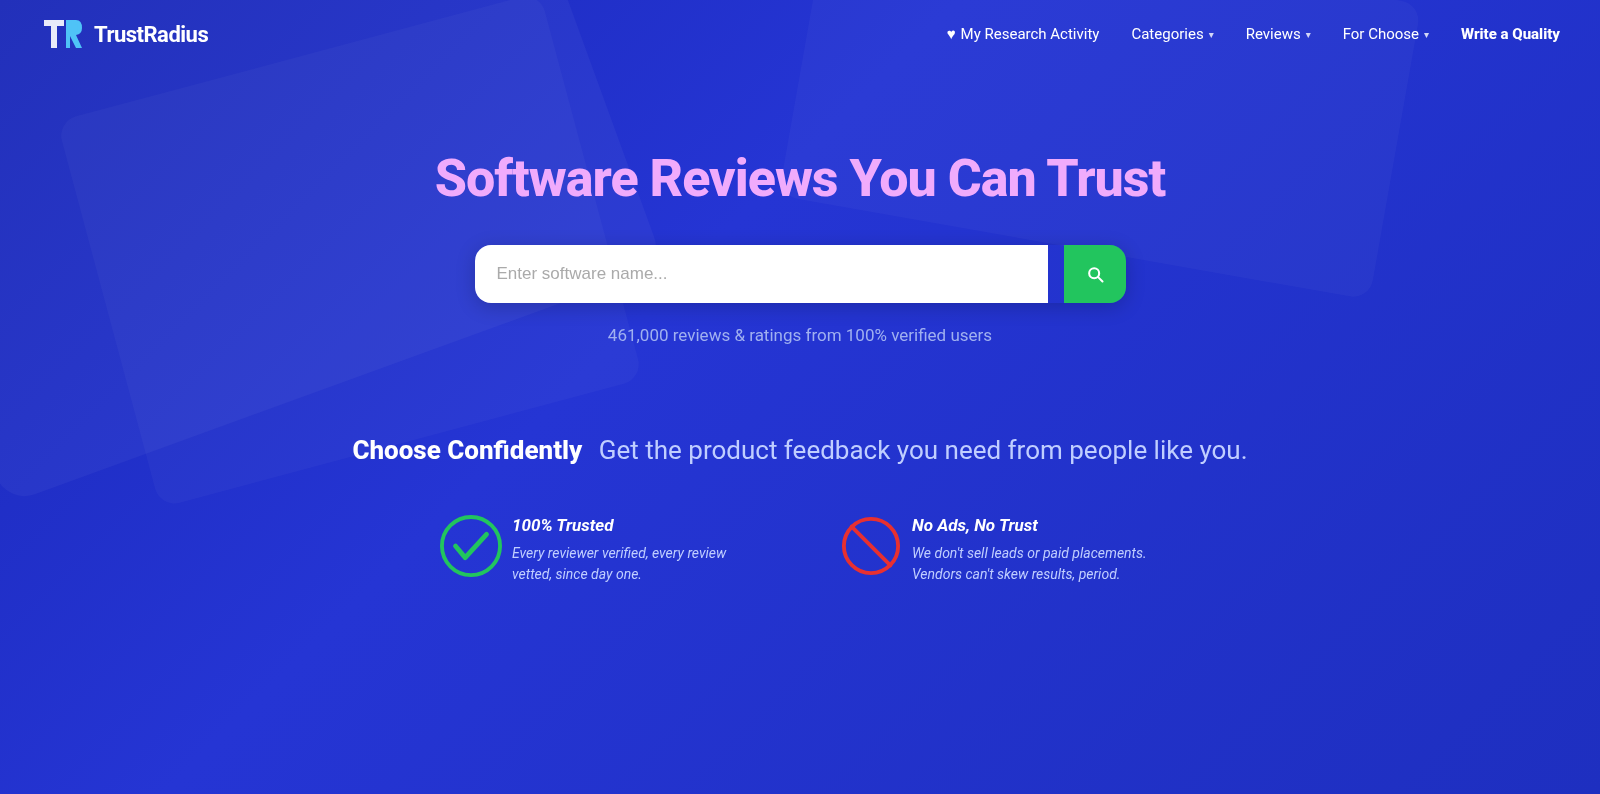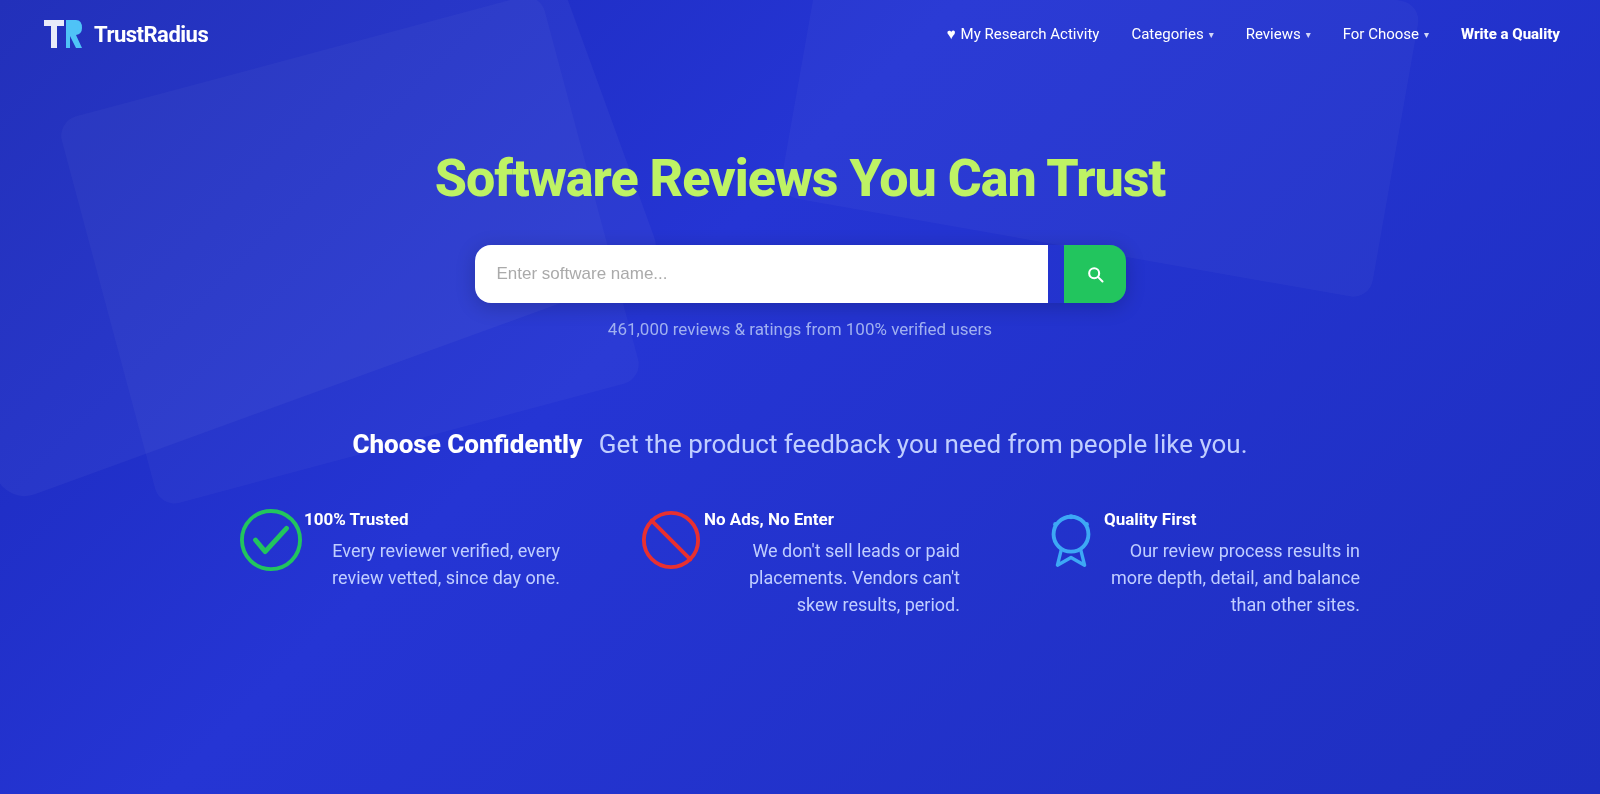--- a/index.html
+++ b/index.html
@@ -112,21 +112,21 @@
       z-index: 10;
       display: flex;
       flex-direction: column;
       align-items: center;
       padding-top: 80px;
     }
 
     .hero-title {
       font-size: 52px;
       font-weight: 800;
-      color: #bef264;
+      color: #f0abfc;
       text-align: center;
       letter-spacing: -1px;
       margin-bottom: 36px;
     }
 
     .search-bar {
       display: flex;
       width: 651px;
       height: 58px;
       border-radius: 16px;
@@ -159,21 +159,21 @@
       justify-content: center;
     }
 
     .search-icon-svg {
       width: 20px;
       height: 20px;
       fill: white;
     }
 
     .reviews-count {
-      margin-top: 16px;
+      margin-top: 22px;
       font-size: 17px;
       color: #a0b0f0;
       text-align: left;
     }
 
     
     .features-section {
       position: relative;
       z-index: 10;
       margin-top: 90px;
@@ -201,42 +201,42 @@
     .features-grid {
       display: flex;
       justify-content: center;
       gap: 80px;
       align-items: flex-start;
     }
 
     .feature-item {
       display: flex;
       align-items: flex-start;
-      gap: 2px;
+      gap: 10px;
       max-width: 320px;
+      font-style: italic;
     }
 
     .feature-icon {
       flex-shrink: 0;
       width: 62px;
       height: 62px;
     }
 
     .feature-text h3 {
       font-size: 17px;
       font-weight: 700;
       color: white;
       margin-bottom: 8px;
     }
 
     .feature-text p {
-      font-size: 18px;
+      font-size: 14px;
       color: #c0ceff;
       line-height: 1.5;
-      text-align: right;
     }
 
     
     .icon-check {
       display: flex;
       align-items: center;
       justify-content: center;
     }
 
     
@@ -334,39 +334,21 @@
       </div>
 
       <div class="feature-item">
         <div class="feature-icon icon-no-bias">
           <svg viewBox="0 0 64 64" fill="none" xmlns="http://www.w3.org/2000/svg">
             <circle cx="32" cy="32" r="28" stroke="#e83030" stroke-width="4" fill="none"></circle>
             <line x1="12" y1="12" x2="52" y2="52" stroke="#e83030" stroke-width="4" stroke-linecap="round"></line>
           </svg>
         </div>
         <div class="feature-text">
-          <h3>No Ads, No Enter</h3>
+          <h3>No Ads, No Trust</h3>
           <p>We don't sell leads or paid placements. Vendors can't skew results, period.</p>
         </div>
       </div>
 
-      <div class="feature-item">
-        <div class="feature-icon icon-quality">
-          <svg viewBox="0 0 64 64" fill="none" xmlns="http://www.w3.org/2000/svg">
-
-            <circle cx="32" cy="26" r="18" stroke="#3da8f5" stroke-width="4" fill="none"></circle>
-
-            <path d="M22 42 L18 58 L32 50 L46 58 L42 42" stroke="#3da8f5" stroke-width="3.5" stroke-linecap="round" stroke-linejoin="round" fill="none"></path>
-
-            <circle cx="32" cy="8" r="2.5" fill="#3da8f5"></circle>
-            <circle cx="48" cy="16" r="2.5" fill="#3da8f5"></circle>
-            <circle cx="16" cy="16" r="2.5" fill="#3da8f5"></circle>
-          </svg>
-        </div>
-        <div class="feature-text">
-          <h3>Quality First</h3>
-          <p>Our review process results in more depth, detail, and balance than other sites.</p>
-        </div>
-      </div>
 
     </div>
   </section>
 </main>
 
 </body></html>

